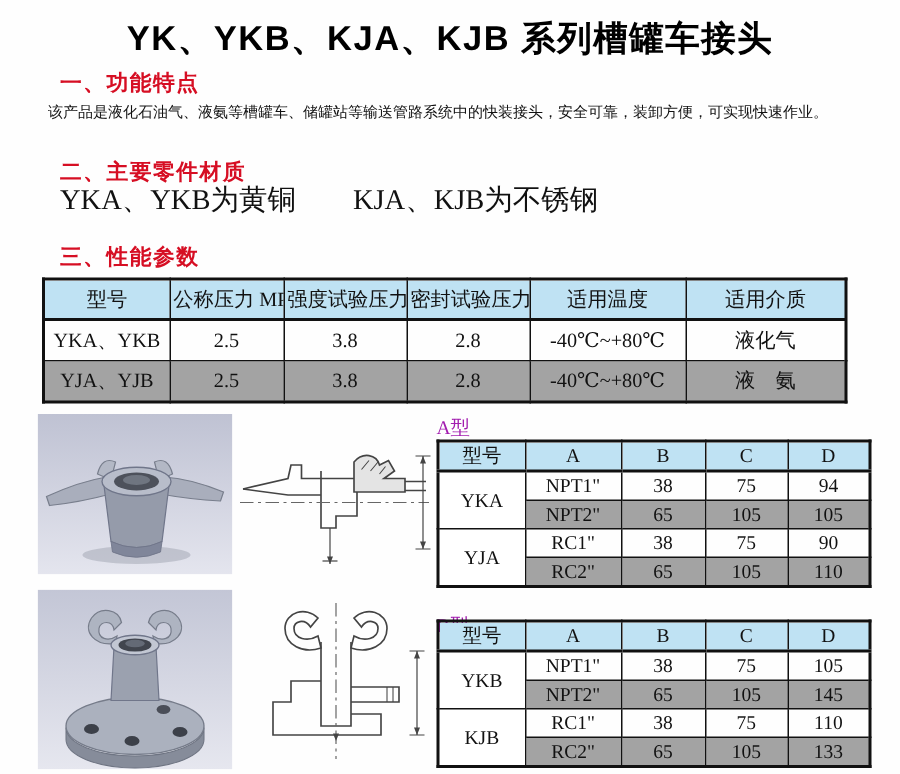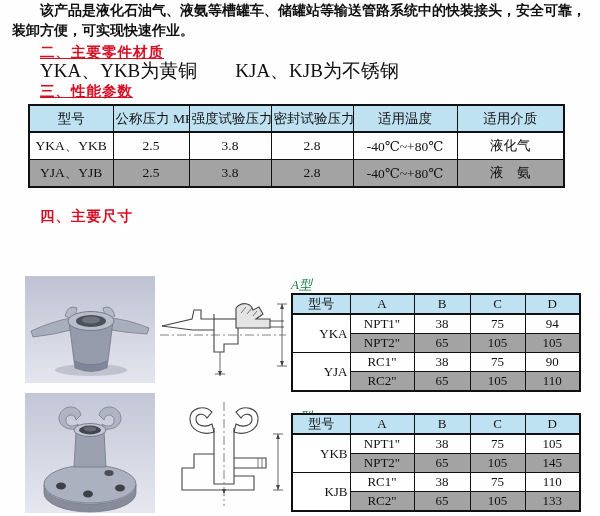--- a/index.html
+++ b/index.html
@@ -20,26 +20,25 @@
     letter-spacing:1px;line-height:30px;color:#000;
   }
   .sec-heading{
     margin:7px 0 1px 40px;
     color:#d60e23;
     font-weight:bold;
     font-size:14.5px;line-height:18px;
     font-family:"Liberation Sans","DejaVu Sans",sans-serif;
     letter-spacing:1px;
   }
-  .sec-heading.tight{margin-top:2px;text-decoration:underline;}
+  .sec-heading.tight{margin-top:20px;}
   .body-text{
     margin:1px 14px 0 12px;
-    font-size:14px;line-height:20px;
+    font-size:10px;line-height:20px;
     text-indent:2em;
-    font-weight:bold;
   }
   .materials-text{
     margin:1px 14px 0 40px;
     font-size:19px;line-height:18px;
     white-space:pre;
   }
   
   table{border-collapse:collapse;table-layout:fixed;}
   .perf-table{
     margin:4px 0 0 28px;
@@ -57,40 +56,42 @@
   .perf-table thead th{background:#bfe2f3;border-bottom:2px solid #111;}
   tr.hl td{background:#a3a3a3;}
   
   .abs{position:absolute;}
   .photo{
     width:130px;overflow:hidden;
   }
   .photo svg{display:block;}
   .drawing svg{display:block;}
   .dim-label{
-    font-size:13px;line-height:15px;color:#15803d;font-style:italic;
+    font-size:13px;line-height:15px;color:#a21caf;
   }
   .dim-table{
     width:288px;border:2px solid #111;
   }
   .dim-table th,.dim-table td{
     border:1.5px solid #111;
     text-align:center;vertical-align:middle;
     font-size:13px;font-weight:normal;
     height:18px;padding:0 2px;white-space:nowrap;overflow:hidden;
   }
   .dim-table thead th{background:#bfe2f3;border-bottom:2px solid #111;}
-  .dim-table td.model{background:#fff;text-align:right;}
+  .dim-table td.model{background:#fff;}
 </style>
 </head>
 <body>
 
 <div class="page">
 
-
+  <h1 class="title">YK、YKB、KJA、KJB 系列槽罐车接头</h1>
+
+  <div class="sec-heading">一、功能特点</div>
   <p class="body-text">该产品是液化石油气、液氨等槽罐车、储罐站等输送管路系统中的快装接头，安全可靠，装卸方便，可实现快速作业。</p>
 
   <div class="sec-heading tight">二、主要零件材质</div>
   <p class="materials-text">YKA、YKB为黄铜　　KJA、KJB为不锈钢</p>
 
   <div class="sec-heading tight">三、性能参数</div>
 
   <table class="perf-table">
     <colgroup>
       <col style="width:84px">

